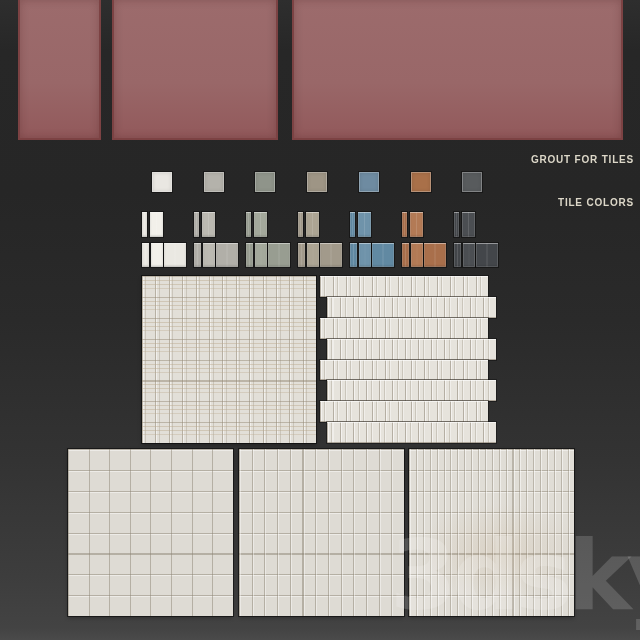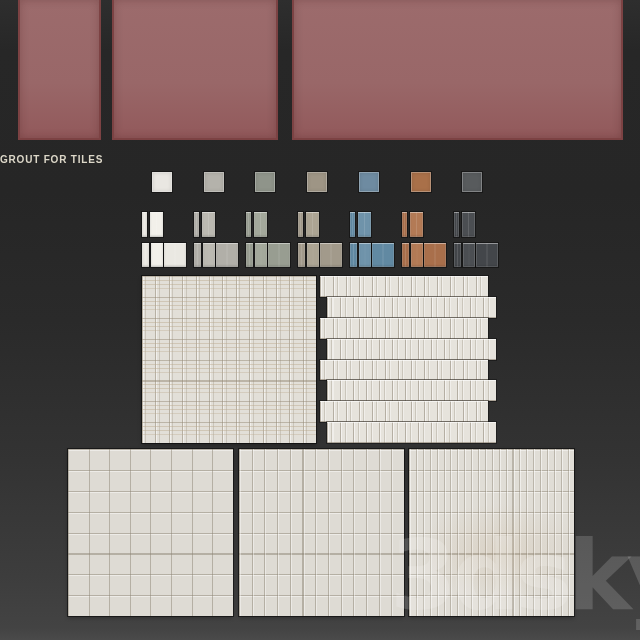--- a/index.html
+++ b/index.html
@@ -11,21 +11,21 @@
   .stage{position:absolute;inset:0;}
   
   .mauve{
     position:absolute;top:0;
     background:linear-gradient(180deg,#9c6b6c 0%,#996768 60%,#92595b 100%);
     border:2px solid #7c4243;border-top:none;
     box-shadow:inset 0 0 8px rgba(60,20,20,.25);
   }
   
   .label{
-    position:absolute;left:0;right:6px;text-align:left;
+    position:absolute;left:0;right:6px;text-align:right;
     color:#dcd7c8;font-size:10px;letter-spacing:.8px;font-weight:bold;
   }
   
   .sw{
     position:absolute;width:20px;height:20px;
     box-shadow:inset 0 0 0 1px rgba(255,255,255,.28), inset 0 0 4px rgba(0,0,0,.18), 0 0 0 1px rgba(0,0,0,.35);
   }
   
   .grp{position:absolute;width:44px;}
   .strip{
@@ -97,20 +97,21 @@
   <div id="grout-swatches">
       <div class="sw" style="left: 152px; top: 172px; background: rgb(233, 231, 226);"></div>
       <div class="sw" style="left: 203.7px; top: 172px; background: rgb(180, 178, 171);"></div>
       <div class="sw" style="left: 255.4px; top: 172px; background: rgb(143, 148, 138);"></div>
       <div class="sw" style="left: 307.1px; top: 172px; background: rgb(158, 149, 133);"></div>
       <div class="sw" style="left: 358.8px; top: 172px; background: rgb(110, 139, 161);"></div>
       <div class="sw" style="left: 410.5px; top: 172px; background: rgb(169, 112, 73);"></div>
       <div class="sw" style="left: 462.2px; top: 172px; background: rgb(88, 91, 93);"></div>
     </div>
 
+  <div class="label" style="top:197px;">TILE COLORS</div>
   <div id="tile-color-row-1">
       <div class="grp" style="left: 142px; top: 212px; height: 25px;">
         <div class="strip" style="left: 0px; width: 5px; height: 25px; background: linear-gradient(90deg, rgb(234, 232, 226) 0%, rgb(234, 232, 226) 45%, rgba(255, 255, 255, 0.12) 50%, rgb(234, 232, 226) 55%, rgb(234, 232, 226) 100%), rgb(234, 232, 226);"></div>
         <div class="strip" style="left: 8px; width: 13px; height: 25px; background: linear-gradient(90deg, rgb(242, 240, 234) 0%, rgb(242, 240, 234) 45%, rgba(255, 255, 255, 0.12) 50%, rgb(242, 240, 234) 55%, rgb(242, 240, 234) 100%), rgb(242, 240, 234);"></div>
       </div>
       <div class="grp" style="left: 194px; top: 212px; height: 25px;">
         <div class="strip" style="left: 0px; width: 5px; height: 25px; background: linear-gradient(90deg, rgb(177, 175, 168) 0%, rgb(177, 175, 168) 45%, rgba(255, 255, 255, 0.12) 50%, rgb(177, 175, 168) 55%, rgb(177, 175, 168) 100%), rgb(177, 175, 168);"></div>
         <div class="strip" style="left: 8px; width: 13px; height: 25px; background: linear-gradient(90deg, rgb(187, 185, 177) 0%, rgb(187, 185, 177) 45%, rgba(255, 255, 255, 0.12) 50%, rgb(187, 185, 177) 55%, rgb(187, 185, 177) 100%), rgb(187, 185, 177);"></div>
       </div>
       <div class="grp" style="left: 246px; top: 212px; height: 25px;">

